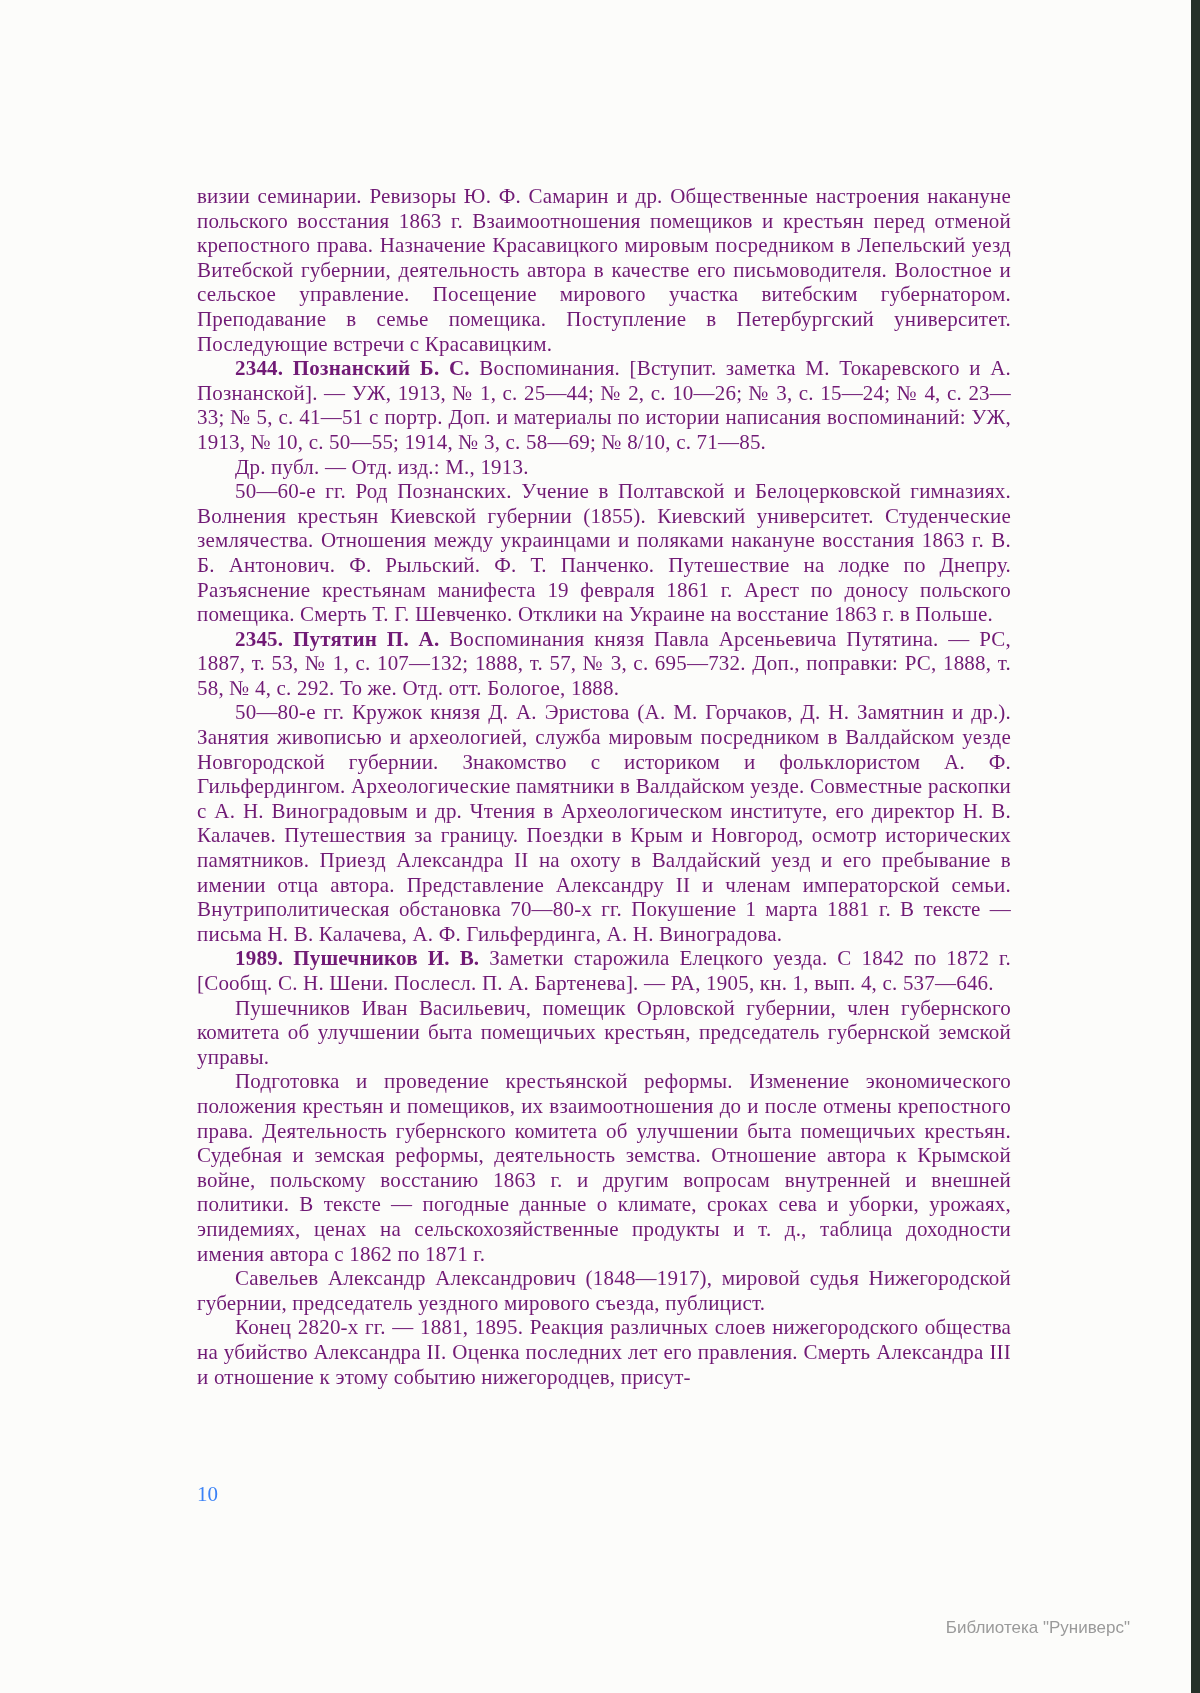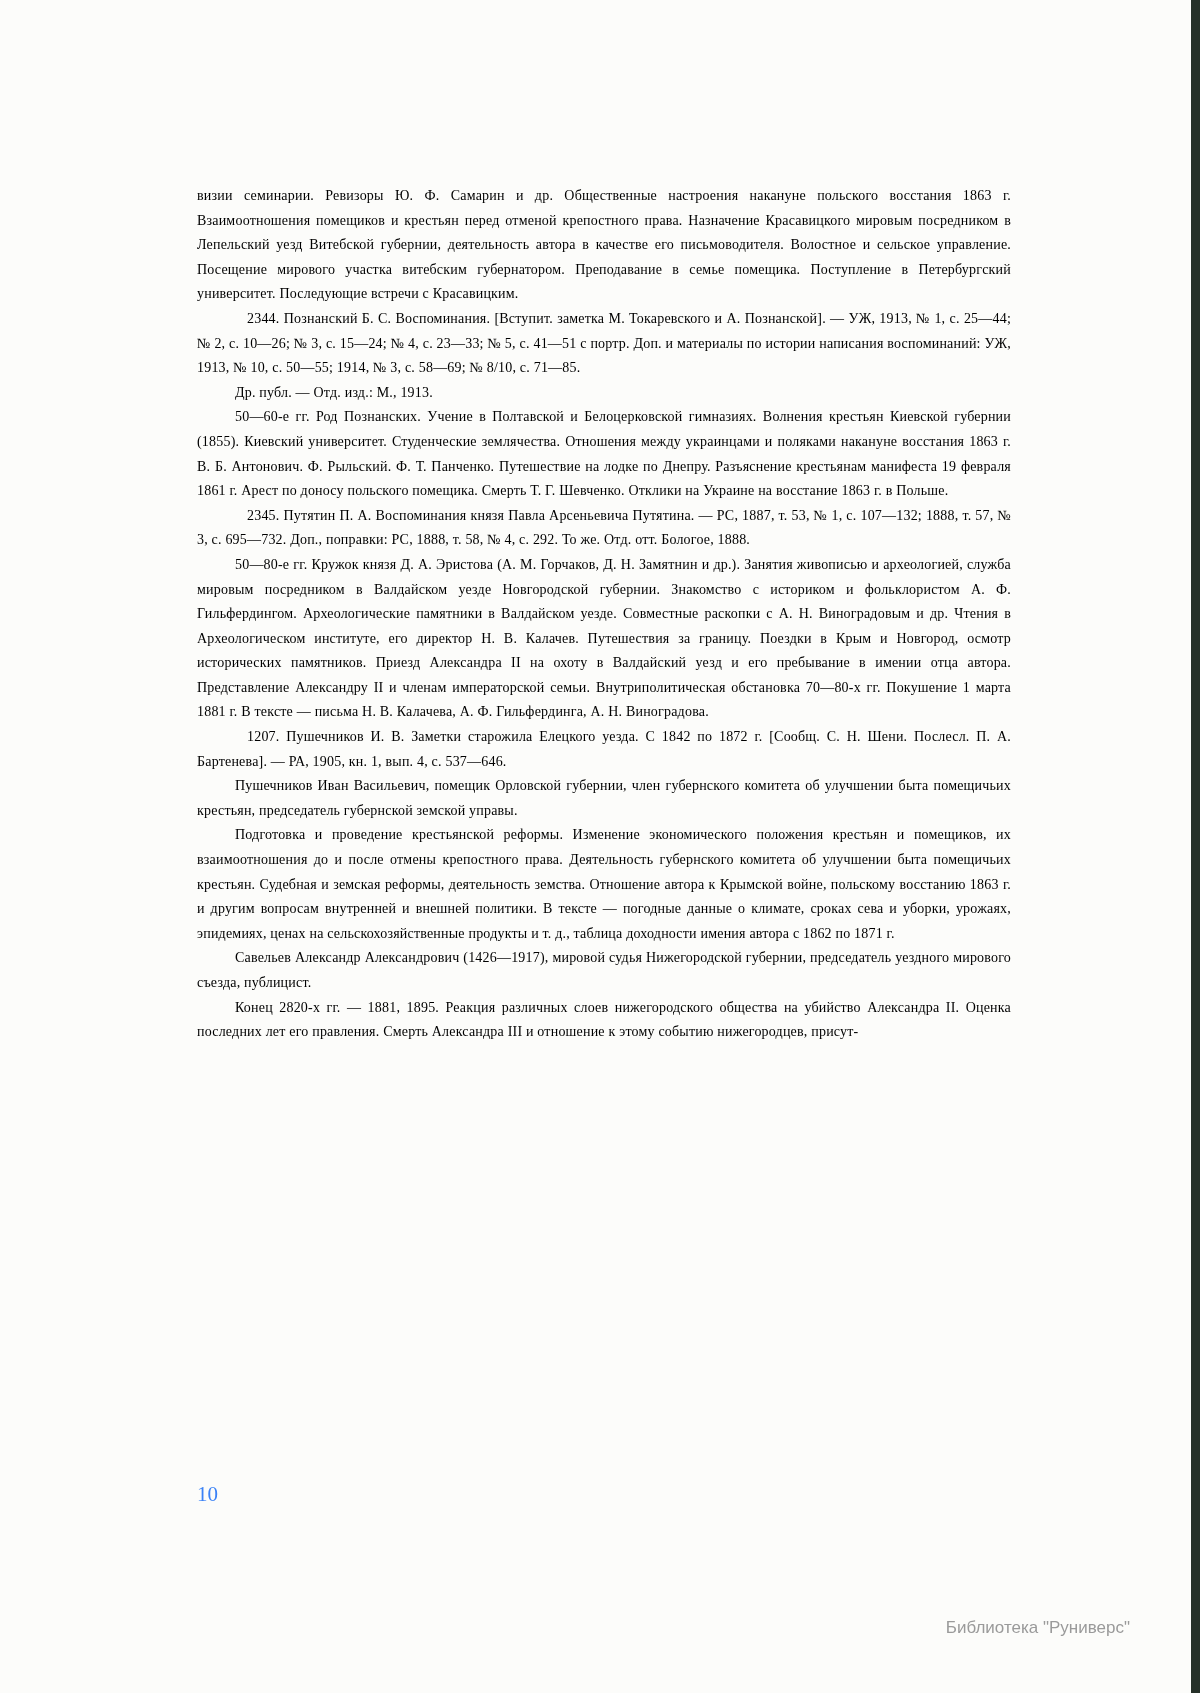--- a/index.html
+++ b/index.html
@@ -10,32 +10,32 @@
     overflow:hidden;
     font-family:"Liberation Serif", serif;
   }
   .scan-page{
     position:absolute;left:0;top:0;width:1200px;height:1693px;
     background:#fcfcfa;
   }
   .text-block{
     position:absolute;
     left:197px;top:184px;width:814px;
-    color:#000000;
-    font-size:14px;
+    color:#701a75;
+    font-size:21px;
     line-height:24.6px;
     text-align:justify;
     letter-spacing:0.2px;
   }
   .text-block p{
     margin:0;
     text-indent:38px;
   }
   .text-block p.continuation{text-indent:0;}
-  b.lead{font-weight:normal;margin-left:12px;}
+  b.lead{font-weight:bold;}
   .page-number{
     position:absolute;
     left:197px;top:1482px;
     color:#3b82f6;
     font-size:21px;
   }
   .watermark{
     position:absolute;
     top:1618px;right:70px;
     font-family:"Liberation Sans", sans-serif;
@@ -75,34 +75,34 @@
     <p>
       <b class="lead">2345. Путятин П. А. </b><span>Воспоминания князя Павла Арсеньевича Путятина. — РС, 1887, т. 53, № 1, с. 107—132; 1888, т. 57, № 3, с. 695—732. Доп., поправки: РС, 1888, т. 58, № 4, с. 292. То же. Отд. отт. Бологое, 1888.</span>
     </p>
 
 
     <p>
       <span>50—80-е гг. Кружок князя Д. А. Эристова (А. М. Горчаков, Д. Н. Замятнин и др.). Занятия живописью и археологией, служба мировым посредником в Валдайском уезде Новгородской губернии. Знакомство с историком и фольклористом А. Ф. Гильфердингом. Археологические памятники в Валдайском уезде. Совместные раскопки с А. Н. Виноградовым и др. Чтения в Археологическом институте, его директор Н. В. Калачев. Путешествия за границу. Поездки в Крым и Новгород, осмотр исторических памятников. Приезд Александра II на охоту в Валдайский уезд и его пребывание в имении отца автора. Представление Александру II и членам императорской семьи. Внутриполитическая обстановка 70—80-х гг. Покушение 1 марта 1881 г. В тексте — письма Н. В. Калачева, А. Ф. Гильфердинга, А. Н. Виноградова.</span>
     </p>
 
     <p>
-      <b class="lead">1207. Пушечников И. В. </b><span>Заметки старожила Елецкого уезда. С 1842 по 1872 г. [Сообщ. С. Н. Шени. Послесл. П. А. Бартенева]. — РА, 1905, кн. 1, вып. 4, с. 537—646.</span>
+      <b class="lead">1989. Пушечников И. В. </b><span>Заметки старожила Елецкого уезда. С 1842 по 1872 г. [Сообщ. С. Н. Шени. Послесл. П. А. Бартенева]. — РА, 1905, кн. 1, вып. 4, с. 537—646.</span>
     </p>
 
     <p>
       <span>Пушечников Иван Васильевич, помещик Орловской губернии, член губернского комитета об улучшении быта помещичьих крестьян, председатель губернской земской управы.</span>
     </p>
 
     <p>
       <span>Подготовка и проведение крестьянской реформы. Изменение экономического положения крестьян и помещиков, их взаимоотношения до и после отмены крепостного права. Деятельность губернского комитета об улучшении быта помещичьих крестьян. Судебная и земская реформы, деятельность земства. Отношение автора к Крымской войне, польскому восстанию 1863 г. и другим вопросам внутренней и внешней политики. В тексте — погодные данные о климате, сроках сева и уборки, урожаях, эпидемиях, ценах на сельскохозяйственные продукты и т. д., таблица доходности имения автора с 1862 по 1871 г.</span>
     </p>
 
 
     <p>
-      <span>Савельев Александр Александрович (1426—1917), мировой судья Нижегородской губернии, председатель уездного мирового съезда, публицист.</span>
+      <span>Савельев Александр Александрович (1848—1917), мировой судья Нижегородской губернии, председатель уездного мирового съезда, публицист.</span>
     </p>
 
     <p>
       <span>Конец 2820-х гг. — 1881, 1895. Реакция различных слоев нижегородского общества на убийство Александра II. Оценка последних лет его правления. Смерть Александра III и отношение к этому событию нижегородцев, присут-</span>
     </p>
 
   </div>
 
   <div class="page-number">10</div>
 

